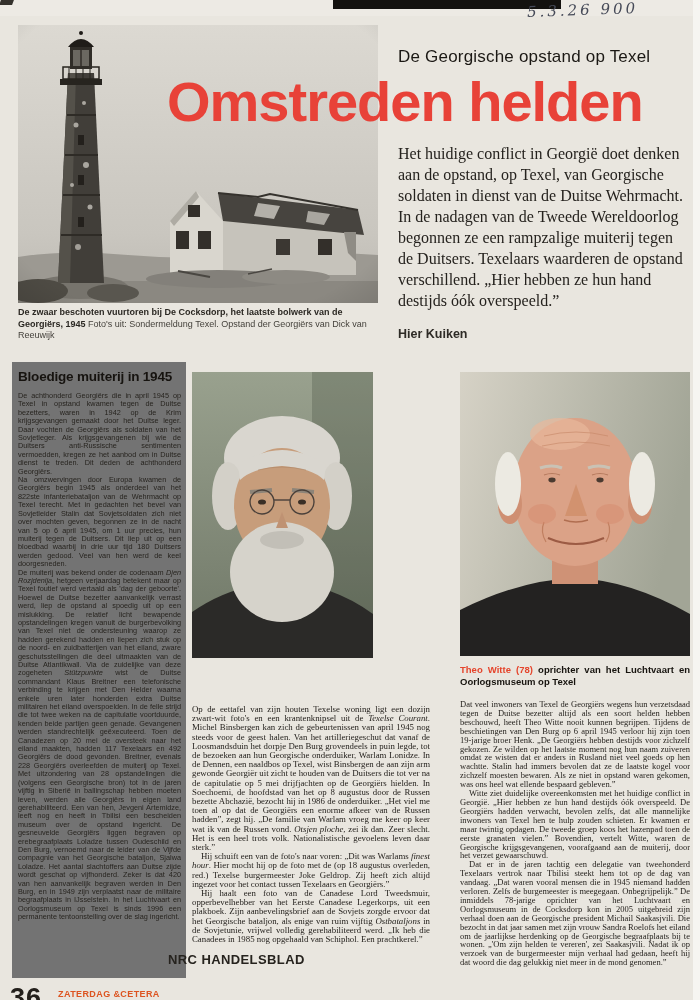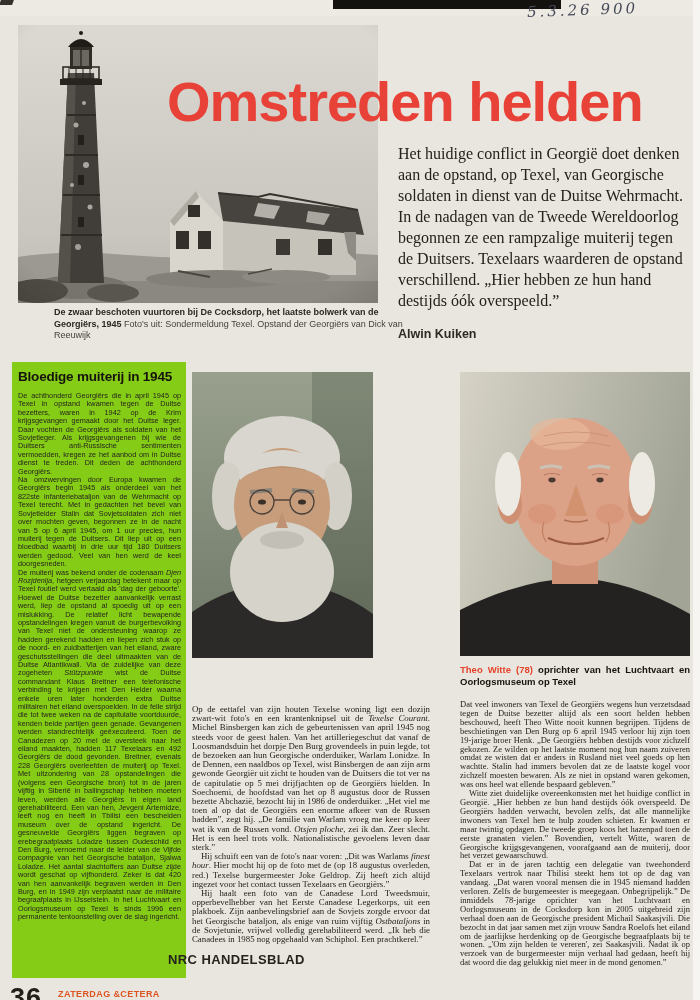--- a/index.html
+++ b/index.html
@@ -7,30 +7,30 @@
   .page{position:relative;width:700px;height:1000px;background:#e9e6df;overflow:hidden;
         font-family:"Liberation Sans",sans-serif;}
   .edge-right{position:absolute;right:0;top:0;width:7px;height:100%;background:#f6f5f1;}
   .edge-top{position:absolute;left:0;top:0;width:100%;height:16px;background:#edeae4;}
   .scan-bar{position:absolute;left:333px;top:0;width:228px;height:9px;background:#14120f;}
   .scan-corner{position:absolute;left:0;top:0;width:13px;height:5px;background:#34312c;transform:skewX(-20deg);}
   .handwriting{position:absolute;left:527px;top:1px;font-family:"DejaVu Serif",serif;font-style:italic;
         font-size:15px;color:#464a58;letter-spacing:3px;transform:rotate(-2deg);}
   .lead-photo{position:absolute;left:18px;top:25px;width:360px;height:278px;}
   .lead-caption{position:absolute;left:18px;top:307px;width:358px;font-size:9px;line-height:11.5px;
-        color:#2b2823;text-align:left;margin-left:36px;}
+        color:#2b2823;text-align:left;}
   .cap-bold{font-weight:bold;}
   .cap-rest{font-weight:normal;color:#45423c;}
   .kicker{position:absolute;left:398px;top:47px;font-size:17px;color:#1b1814;letter-spacing:.2px;}
   .headline{position:absolute;left:167px;top:74px;margin:0;font-size:56px;font-weight:700;
         color:#e84238;letter-spacing:-1px;line-height:1;}
   .intro{position:absolute;left:398px;top:143px;width:292px;font-family:"Liberation Serif",serif;
         font-size:16px;line-height:21px;color:#25221e;}
   .byline{position:absolute;left:398px;top:327px;font-size:12.5px;font-weight:700;color:#2e2b26;}
-  .rail{position:absolute;left:12px;top:362px;width:174px;height:616px;background:#84cc16;
+  .rail{position:absolute;left:12px;top:362px;width:174px;height:616px;background:#737373;
         padding:7px 5px 5px 6px;box-sizing:border-box;}
   .rail-heading{margin:0 0 8px 0;font-size:13.5px;font-weight:700;color:#16130f;letter-spacing:-.2px;}
   .rail-body{font-size:7.3px;line-height:8.4px;color:#27241f;text-align:justify;overflow:hidden;height:556px;}
   .rail-body p{margin:0;}
   .portrait-left{position:absolute;left:192px;top:372px;width:181px;height:286px;}
   .portrait-right{position:absolute;left:460px;top:372px;width:230px;height:284px;}
   .photo-caption{position:absolute;font-size:9.5px;line-height:11.5px;font-weight:700;color:#17140f;
         text-align:justify;}
   .caption-left{left:192px;top:664px;width:238px;}
   .caption-right{left:460px;top:664px;width:230px;}
@@ -113,23 +113,24 @@
     <line x1="63" y1="25" x2="63" y2="41" stroke="#302d28" stroke-width="1.5"></line>
     <path d="M50,22 Q63,6 76,22 Z" fill="#1f1c18"></path>
     <circle cx="63" cy="8" r="2" fill="#1f1c18"></circle>
     <rect width="360" height="278" fill="url(#vig)"></rect>
   </svg>
 
   <div class="lead-caption">
     <span class="cap-bold">De zwaar beschoten vuurtoren bij De Cocksdorp, het laatste bolwerk van de Georgiërs, 1945 </span><span class="cap-rest">Foto's uit: Sondermeldung Texel. Opstand der Georgiërs van Dick van Reeuwijk</span>
   </div>
 
+  <div class="kicker">De Georgische opstand op Texel</div>
   <h1 class="headline">Omstreden helden</h1>
   <div class="intro">Het huidige conflict in Georgië doet denken aan de opstand, op Texel, van Georgische soldaten in dienst van de Duitse Wehrmacht. In de nadagen van de Tweede Wereldoorlog begonnen ze een rampzalige muiterij tegen de Duitsers. Texelaars waarderen de opstand verschillend. „Hier hebben ze hun hand destijds óók overspeeld.”</div>
-  <div class="byline">Alwin Kuiken</div>
+  <div class="byline">Hier Kuiken</div>
 
   <aside class="rail">
     <h2 class="rail-heading">Bloedige muiterij in 1945</h2>
     <div class="rail-body">
       <p><span>De achthonderd Georgiërs die in april 1945 op Texel in opstand kwamen tegen de Duitse bezetters, waren in 1942 op de Krim krijgsgevangen gemaakt door het Duitse leger. Daar vochten de Georgiërs als soldaten van het Sovjetleger. Als krijgsgevangenen bij wie de Duitsers anti-Russische sentimenten vermoedden, kregen ze het aanbod om in Duitse dienst te treden. Dit deden de achthonderd Georgiërs.</span></p>
       <p><span>Na omzwervingen door Europa kwamen de Georgiërs begin 1945 als onderdeel van het 822ste infanteriebataljon van de Wehrmacht op Texel terecht. Met in gedachten het bevel van Sovjetleider Stalin dat Sovjetsoldaten zich niet over mochten geven, begonnen ze in de nacht van 5 op 6 april 1945, om 1 uur precies, hun muiterij tegen de Duitsers. Dit liep uit op een bloedbad waarbij in drie uur tijd 180 Duitsers werden gedood. Veel van hen werd de keel doorgesneden.</span></p>
       <p><span>De muiterij was bekend onder de codenaam </span><em>Djen Rozjdenija</em><span>, hetgeen verjaardag betekent maar op Texel foutief werd vertaald als 'dag der geboorte'. Hoewel de Duitse bezetter aanvankelijk verrast werd, liep de opstand al spoedig uit op een mislukking. De relatief licht bewapende opstandelingen kregen vanuit de burgerbevolking van Texel niet de ondersteuning waarop ze hadden gerekend hadden en liepen zich stuk op de noord- en zuidbatterijen van het eiland, zware geschutsstellingen die deel uitmaakten van de Duitse Atlantikwall. Via de zuidelijke van deze zogeheten </span><em>Stützpunkte</em><span> wist de Duitse commandant Klaus Breitner een telefonische verbinding te krijgen met Den Helder waarna enkele uren later honderden extra Duitse militairen het eiland overspoelden. In de felle strijd die tot twee weken na de capitulatie voortduurde, kenden beide partijen geen genade. Gevangenen werden standrechtelijk geëxecuteerd. Toen de Canadezen op 20 mei de oversteek naar het eiland maakten, hadden 117 Texelaars en 492 Georgiërs de dood gevonden. Breitner, evenals 228 Georgiërs overleefden de muiterij op Texel. Met uitzondering van 28 opstandelingen die (volgens een Georgische bron) tot in de jaren vijftig in Siberië in ballingschap hebben moeten leven, werden alle Georgiërs in eigen land gerehabiliteerd. Een van hen, Jevgeni Artemidze, leeft nog en heeft in Tbilisi een bescheiden museum over de opstand ingericht. De gesneuvelde Georgiërs liggen begraven op erebegraafplaats Loladze tussen Oudeschild en Den Burg, vernoemd naar de leider van de Vijfde compagnie van het Georgische bataljon, Sjalwa Loladze. Het aantal slachtoffers aan Duitse zijde wordt geschat op vijfhonderd. Zeker is dat 420 van hen aanvankelijk begraven werden in Den Burg, en in 1949 zijn verplaatst naar de militaire begraafplaats in IJsselstein. In het Luchtvaart en Oorlogsmuseum op Texel is sinds 1996 een permanente tentoonstelling over de slag ingericht.</span></p>
     </div>
   </aside>
 

